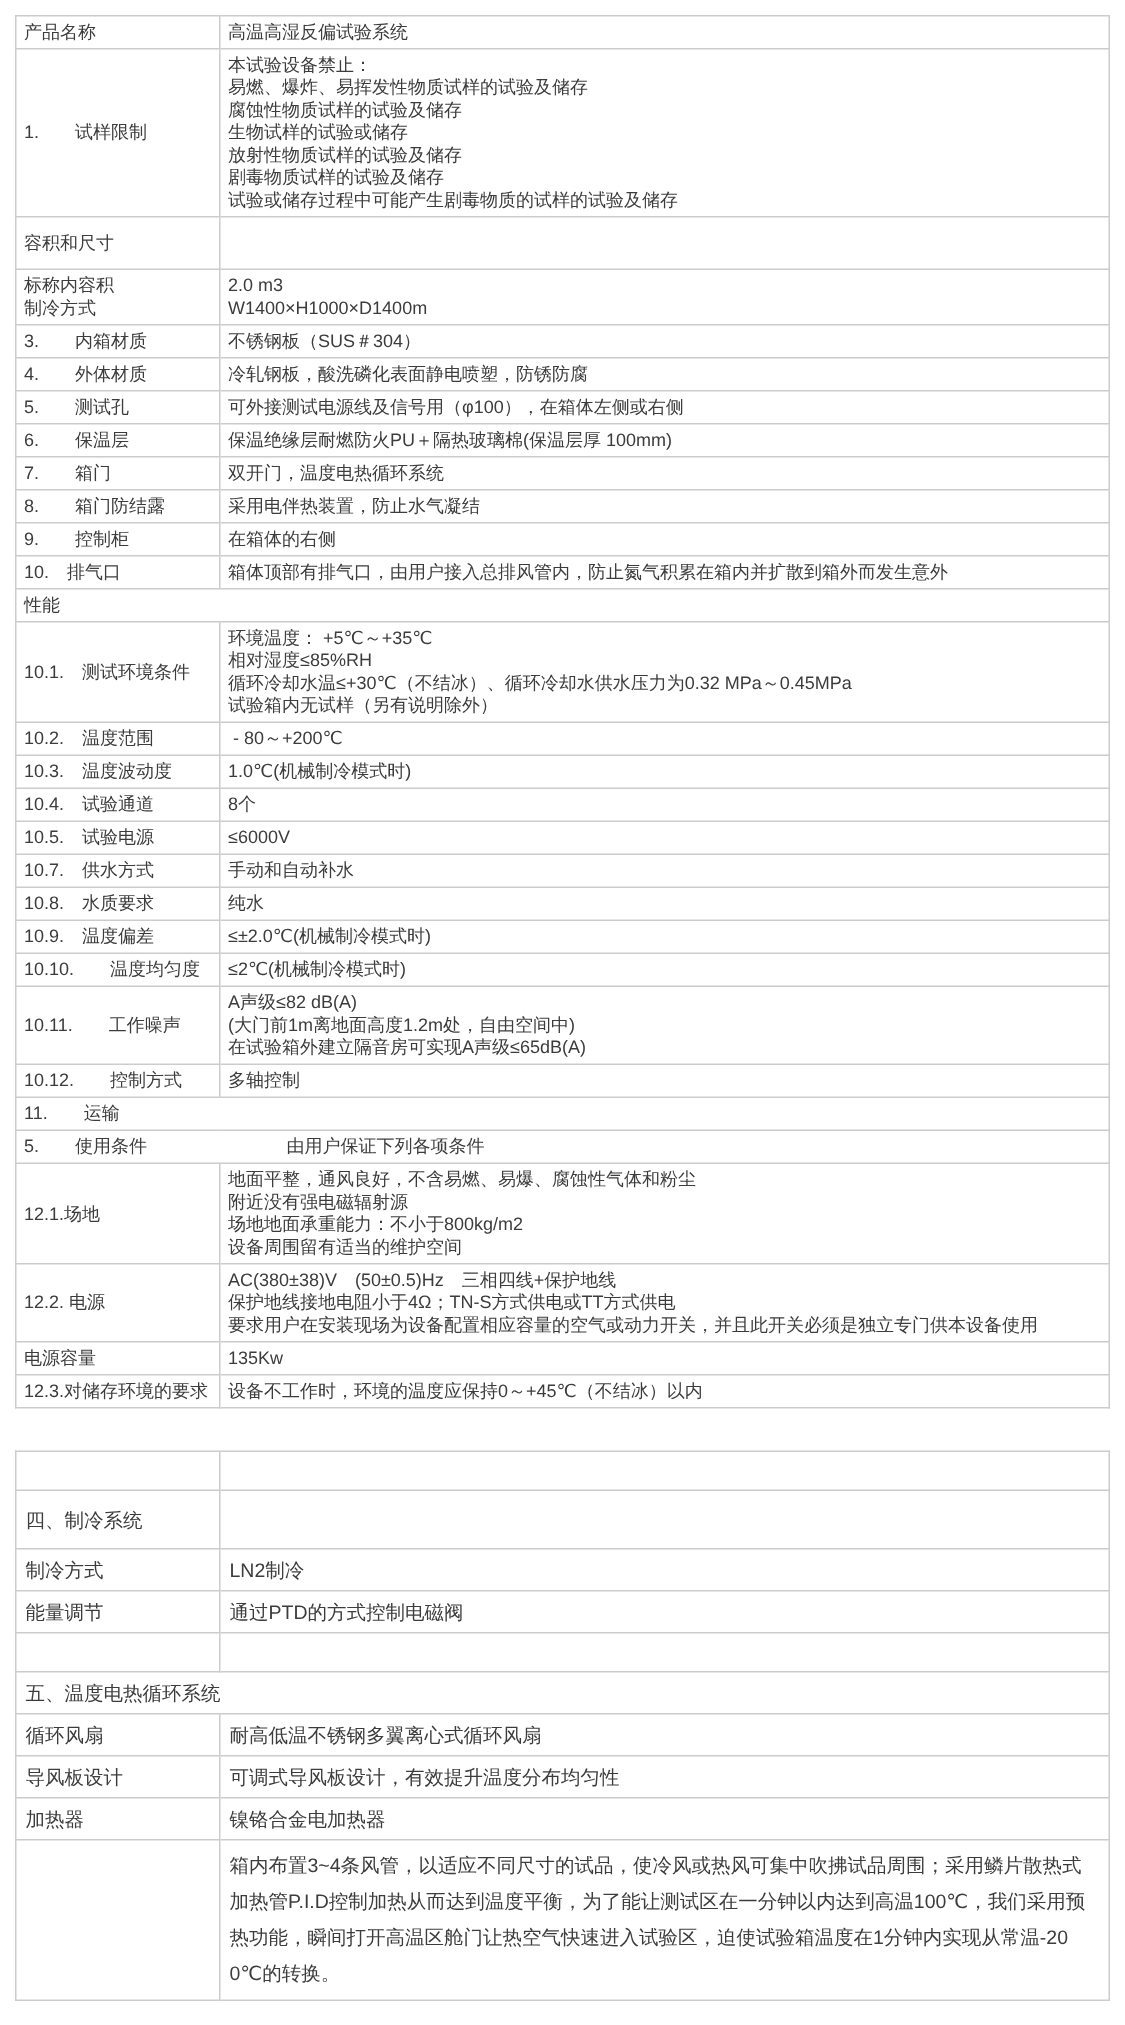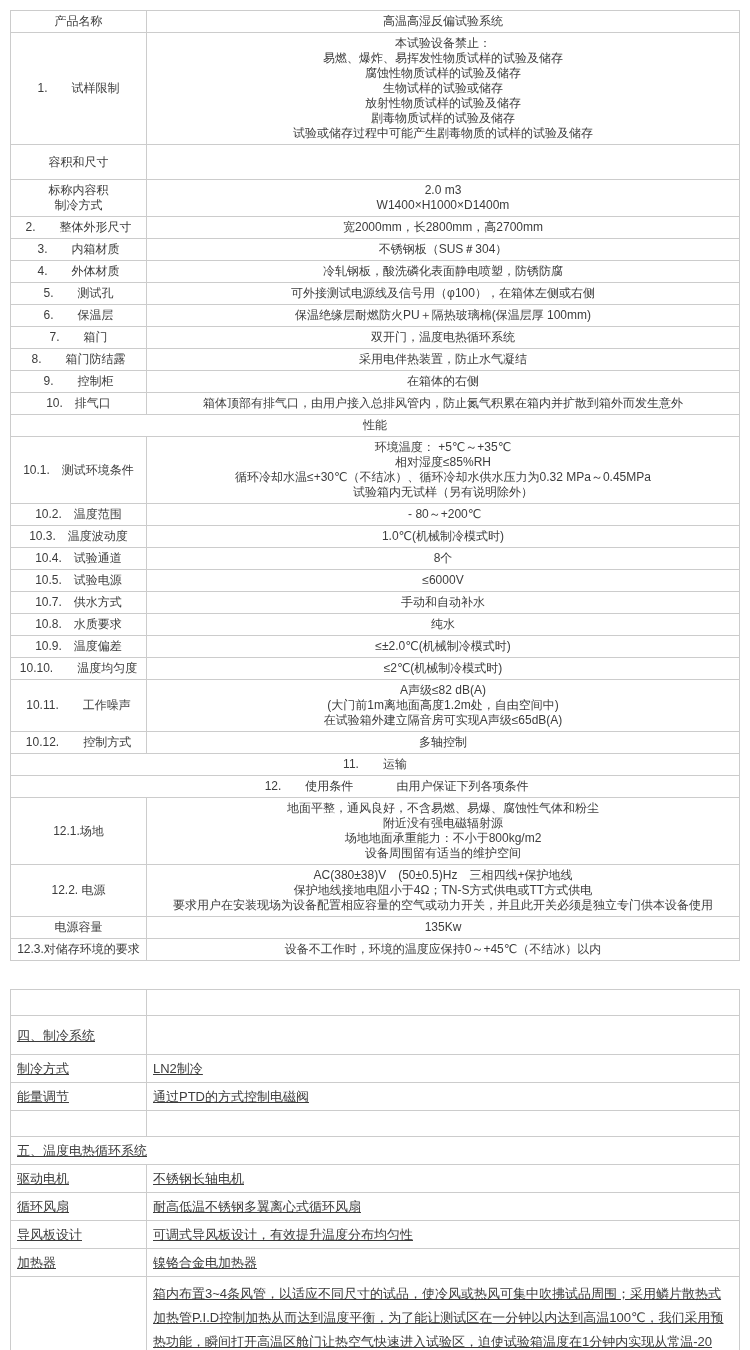--- a/index.html
+++ b/index.html
@@ -9,31 +9,31 @@
     font-family:"Liberation Sans","DejaVu Sans",sans-serif;
     color:#3c3c3c;
   }
   .page{position:relative;width:750px;height:1350px;background:#ffffff;}
   table.spec{
     border-collapse:collapse;
     table-layout:fixed;
     width:730px;
     margin-left:10px;
   }
-  #t1{margin-top:10px;text-align:center;}
+  #t1{margin-top:10px;}
   #t2{margin-top:28px;}
   table.spec td{
     border:1px solid #cccccc;
     vertical-align:middle;
     word-break:break-all;
     white-space:pre-wrap;
     background:#ffffff;
   }
   #t1 td{font-size:12px;line-height:15px;padding:3px 5px;}
-  #t2 td{font-size:13px;line-height:17px;padding:5px 6px;text-decoration:underline;}
+  #t2 td{font-size:13px;line-height:17px;padding:5px 6px;}
   col.c-label{width:136px;}
   tr.tall td{height:28px;}
   tr.empty td{height:15px;}
   td.full{padding-left:5px;margin-left:47px;}
   .sec-left{display:inline-block;min-width:175px;}
   #t2 tr.wrap .value-line{line-height:24px;}
   .label-line,.value-line,.sec-title{min-height:1em;}
 </style>
 </head>
 <body>
@@ -55,24 +55,20 @@
         </tr>
         <tr class="tall">
           <td class="cell-label"><div class="label-line">容积和尺寸</div></td>
           <td class="cell-value"></td>
         </tr>
         <tr>
           <td class="cell-label"><div class="label-line">标称内容积</div><div class="label-line">制冷方式</div></td>
           <td class="cell-value"><div class="value-line">2.0 m3</div><div class="value-line">W1400×H1000×D1400m</div></td>
         </tr>
         <tr>
-          <td class="cell-label"><div class="label-line">2.　　整体外形尺寸</div></td>
-          <td class="cell-value"><div class="value-line">宽2000mm，长2800mm，高2700mm</div></td>
-        </tr>
-        <tr>
           <td class="cell-label"><div class="label-line">3.　　内箱材质</div></td>
           <td class="cell-value"><div class="value-line">不锈钢板（SUS＃304）</div></td>
         </tr>
         <tr>
           <td class="cell-label"><div class="label-line">4.　　外体材质</div></td>
           <td class="cell-value"><div class="value-line">冷轧钢板，酸洗磷化表面静电喷塑，防锈防腐</div></td>
         </tr>
         <tr>
           <td class="cell-label"><div class="label-line">5.　　测试孔</div></td>
           <td class="cell-value"><div class="value-line">可外接测试电源线及信号用（φ100），在箱体左侧或右侧</div></td>
@@ -141,21 +137,21 @@
           <td class="cell-value"><div class="value-line">A声级≤82 dB(A)</div><div class="value-line">(大门前1m离地面高度1.2m处，自由空间中)</div><div class="value-line">在试验箱外建立隔音房可实现A声级≤65dB(A)</div></td>
         </tr>
         <tr>
           <td class="cell-label"><div class="label-line">10.12.　　控制方式</div></td>
           <td class="cell-value"><div class="value-line">多轴控制</div></td>
         </tr>
         <tr>
           <td colspan="2" class="full"><div class="label-line">11.　　运输</div></td>
         </tr>
         <tr>
-          <td colspan="2" class="full"><span class="sec-left">12.　　使用条件</span><span>由用户保证下列各项条件</span></td>
+          <td colspan="2" class="full"><span class="sec-left">5.　　使用条件</span><span>由用户保证下列各项条件</span></td>
         </tr>
         <tr>
           <td class="cell-label"><div class="label-line">12.1.场地</div></td>
           <td class="cell-value"><div class="value-line">地面平整，通风良好，不含易燃、易爆、腐蚀性气体和粉尘</div><div class="value-line">附近没有强电磁辐射源</div><div class="value-line">场地地面承重能力：不小于800kg/m2</div><div class="value-line">设备周围留有适当的维护空间</div></td>
         </tr>
         <tr>
           <td class="cell-label"><div class="label-line">12.2. 电源</div></td>
           <td class="cell-value"><div class="value-line">AC(380±38)V　(50±0.5)Hz　三相四线+保护地线</div><div class="value-line">保护地线接地电阻小于4Ω；TN-S方式供电或TT方式供电</div><div class="value-line">要求用户在安装现场为设备配置相应容量的空气或动力开关，并且此开关必须是独立专门供本设备使用</div></td>
         </tr>
         <tr>
@@ -191,24 +187,20 @@
           <td class="cell-value"><div class="value-line">通过PTD的方式控制电磁阀</div></td>
         </tr>
         <tr class="empty">
           <td class="cell-label"></td>
           <td class="cell-value"></td>
         </tr>
         <tr>
           <td colspan="2" class="full"><div class="label-line">五、温度电热循环系统</div></td>
         </tr>
         <tr>
-          <td class="cell-label"><div class="label-line">驱动电机</div></td>
-          <td class="cell-value"><div class="value-line">不锈钢长轴电机</div></td>
-        </tr>
-        <tr>
           <td class="cell-label"><div class="label-line">循环风扇</div></td>
           <td class="cell-value"><div class="value-line">耐高低温不锈钢多翼离心式循环风扇</div></td>
         </tr>
         <tr>
           <td class="cell-label"><div class="label-line">导风板设计</div></td>
           <td class="cell-value"><div class="value-line">可调式导风板设计，有效提升温度分布均匀性</div></td>
         </tr>
         <tr>
           <td class="cell-label"><div class="label-line">加热器</div></td>
           <td class="cell-value"><div class="value-line">镍铬合金电加热器</div></td>

